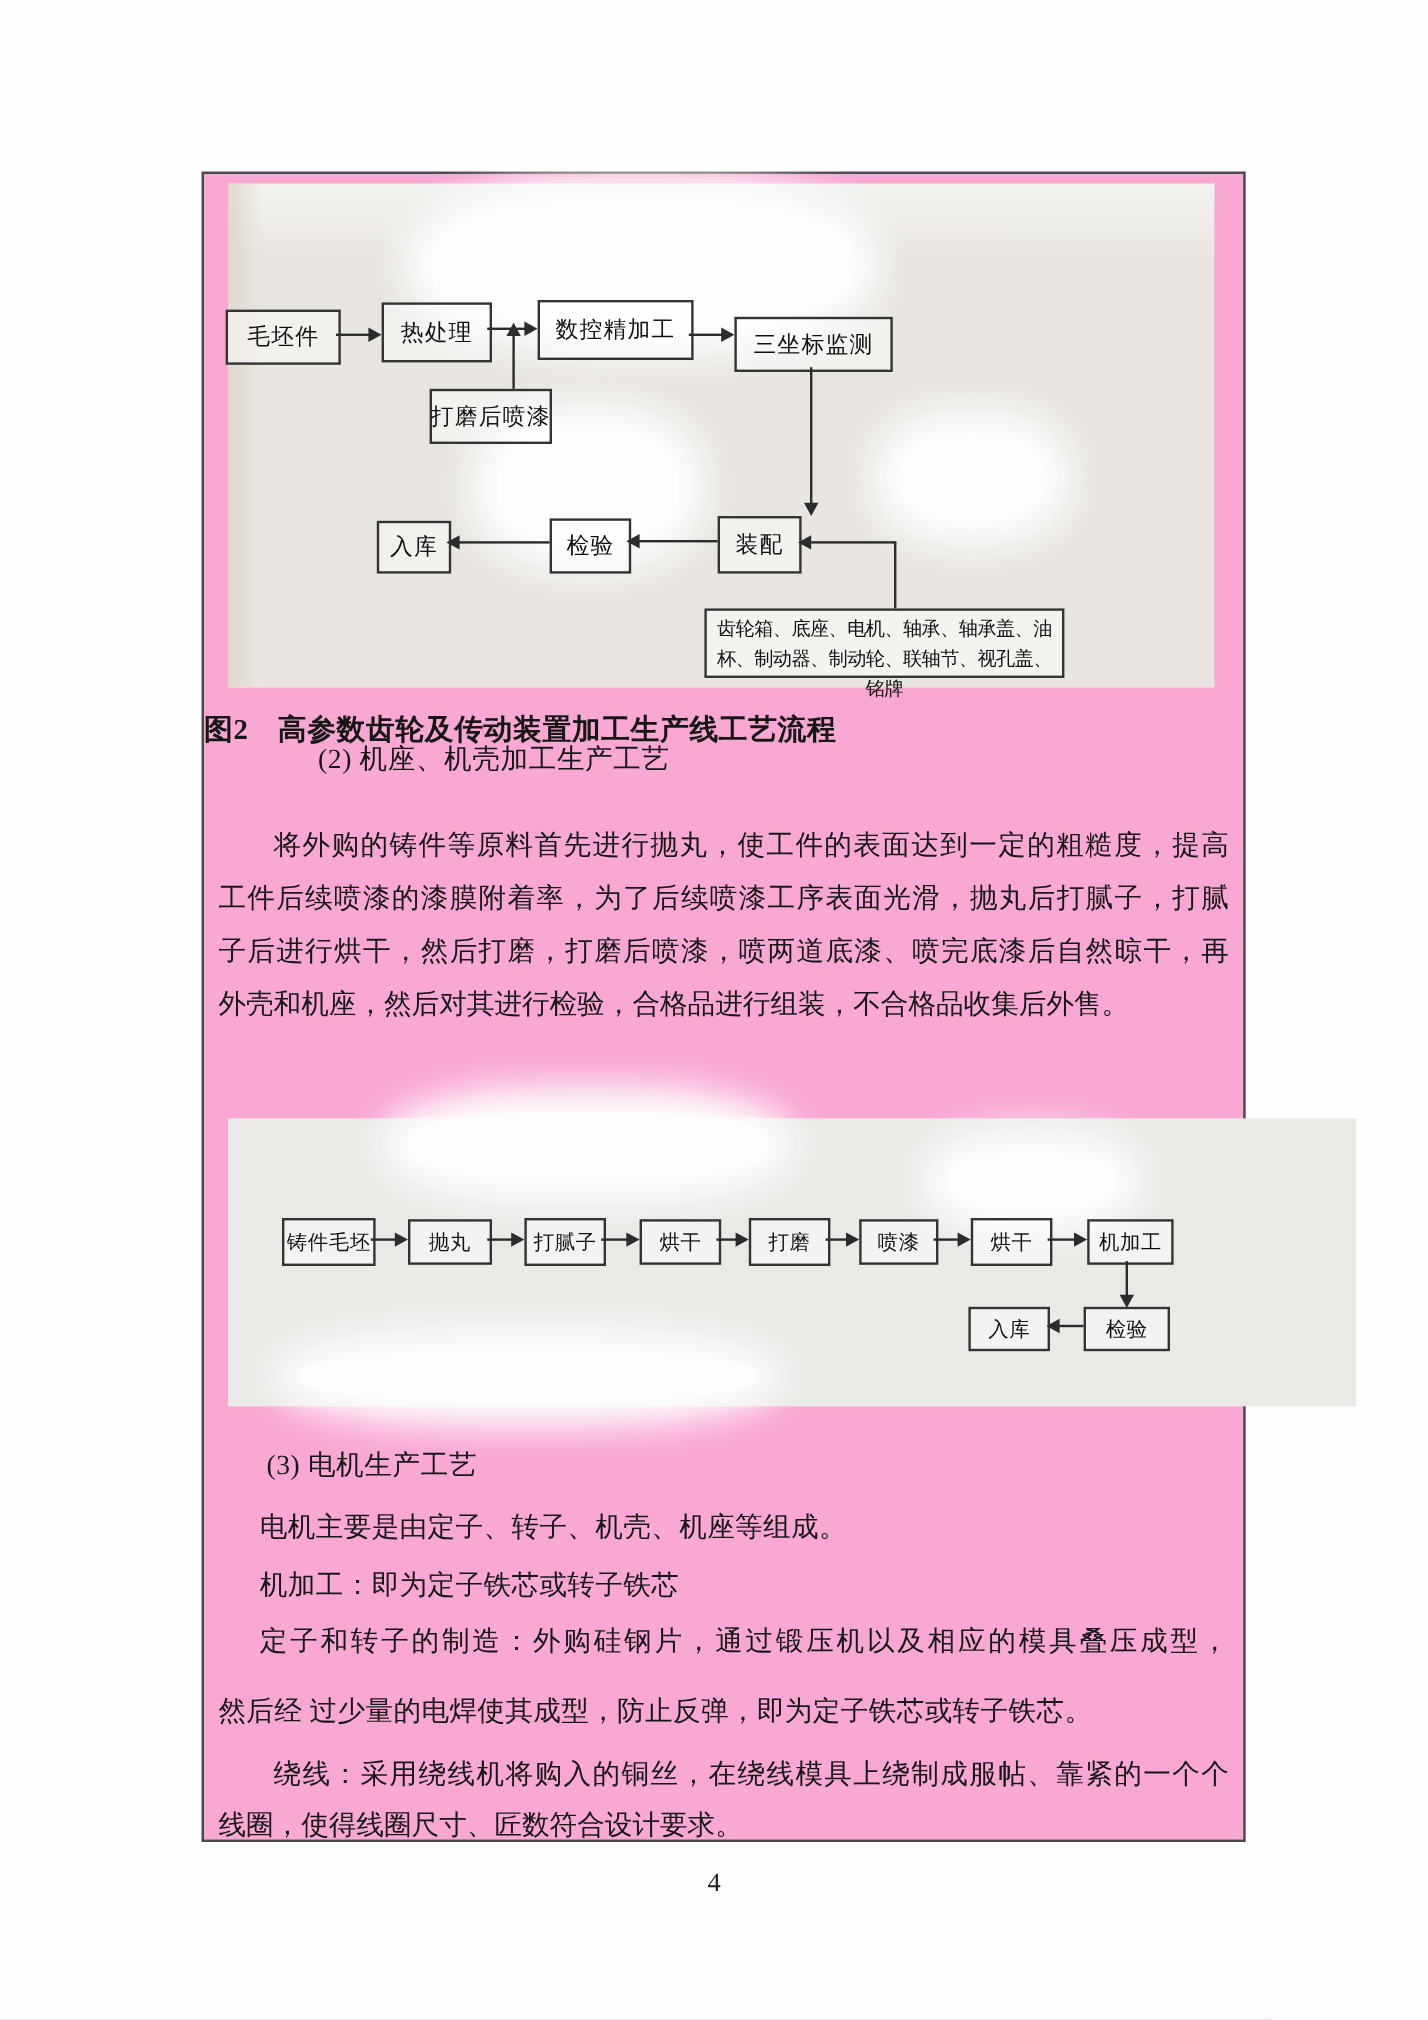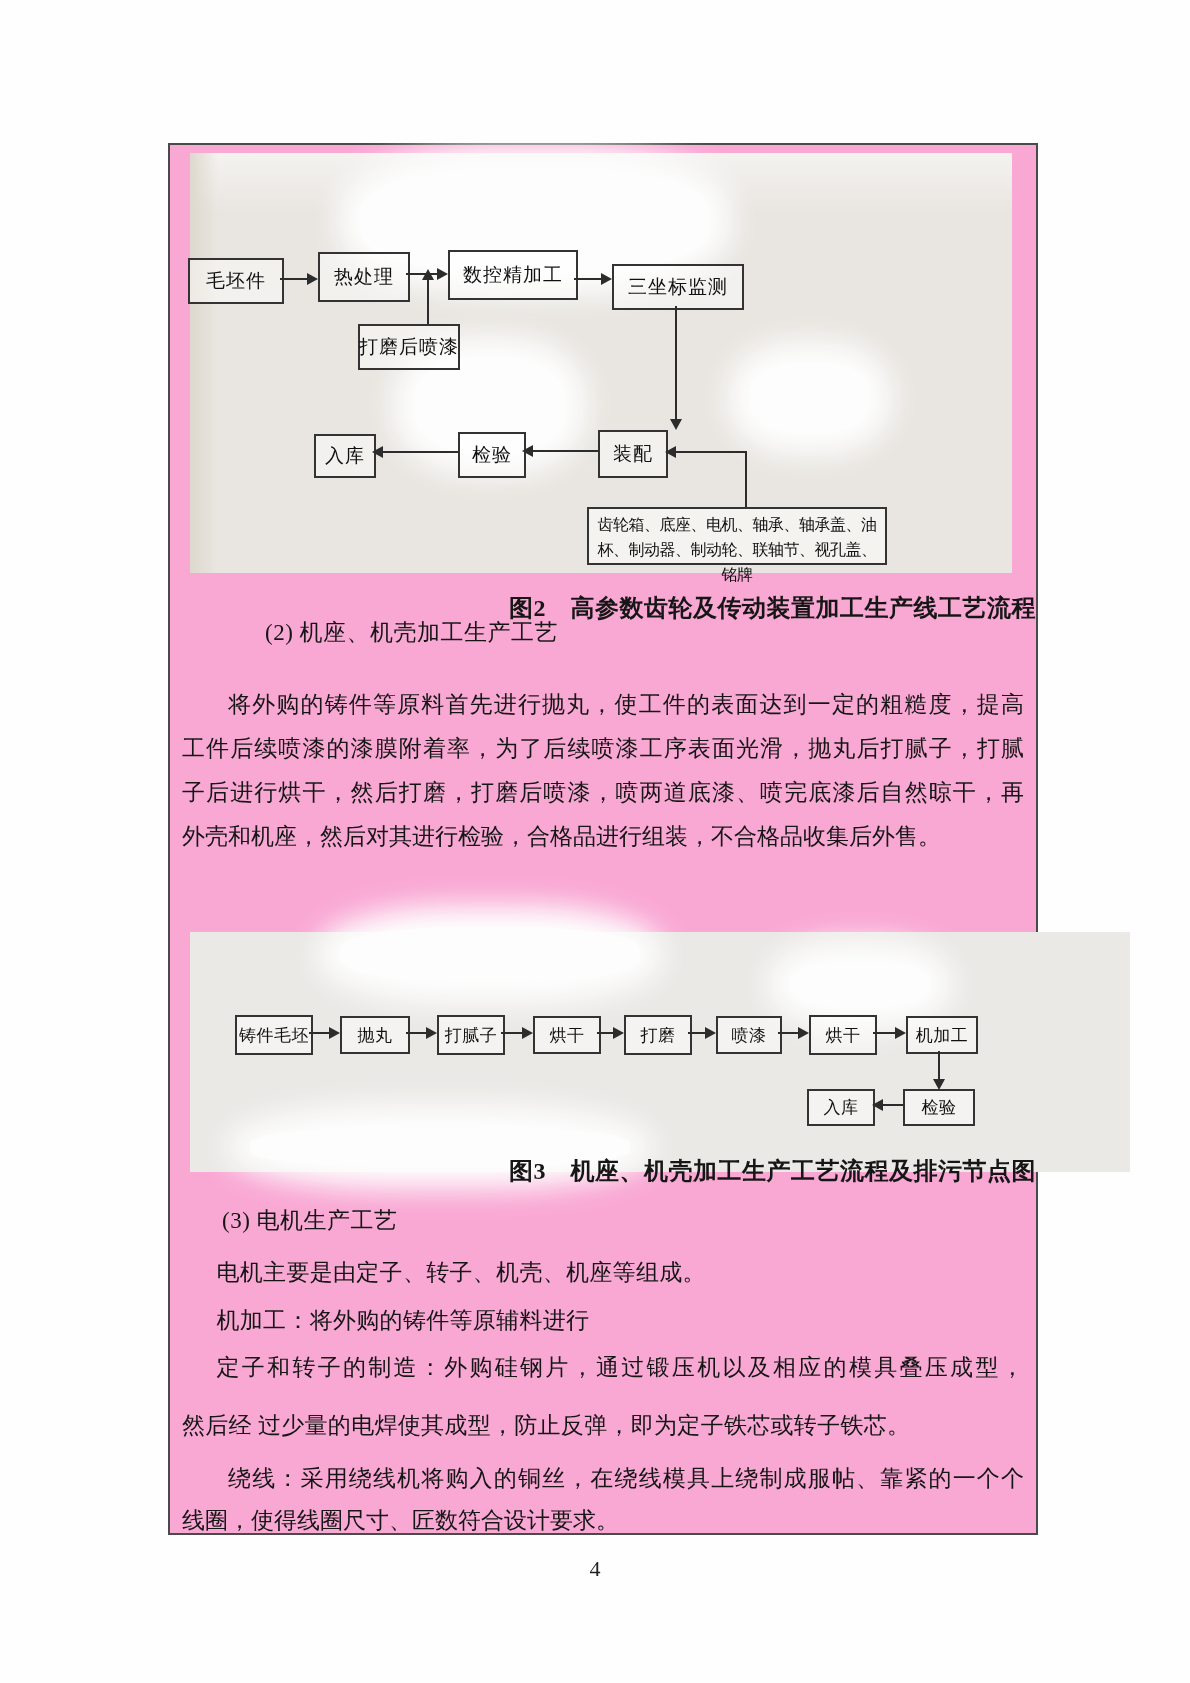--- a/index.html
+++ b/index.html
@@ -35,21 +35,21 @@
   }
   
   .hl{position:absolute;height:2px;background:#2c2c2c;}
   .vl{position:absolute;width:2px;background:#2c2c2c;}
   .ar{position:absolute;width:0;height:0;}
   .ar.r{border-top:6px solid transparent;border-bottom:6px solid transparent;border-left:11px solid #2c2c2c;}
   .ar.l{border-top:6px solid transparent;border-bottom:6px solid transparent;border-right:11px solid #2c2c2c;}
   .ar.d{border-left:6px solid transparent;border-right:6px solid transparent;border-top:11px solid #2c2c2c;}
   .ar.u{border-left:6px solid transparent;border-right:6px solid transparent;border-bottom:11px solid #2c2c2c;}
   
-  .caption{position:absolute;left:0;width:100%;text-align:right;font-weight:bold;font-size:24px;letter-spacing:0.5px;}
+  .caption{position:absolute;left:0;width:100%;text-align:left;font-weight:bold;font-size:24px;letter-spacing:0.5px;}
   .heading{position:absolute;left:0;padding-left:52px;font-size:23px;letter-spacing:0.5px;}
   .pline{position:absolute;left:12px;width:842px;font-size:23px;letter-spacing:0.3px;}
   .pblock{position:absolute;left:12px;width:842px;font-size:23px;line-height:44px;}
   .jline{text-align:justify;text-align-last:justify;text-justify:inter-character;}
   .ind1{text-indent:1.5em;}
   .ind2{text-indent:2em;}
   .pagenum{position:absolute;left:0;top:1556px;width:100%;text-align:center;font-size:22px;color:#222;}
 </style>
 </head>
 <body>
@@ -138,25 +138,24 @@
     <div class="hl" style="left:683px;top:100px;width:24px;"></div>
     <div class="ar r" style="left:705px;top:95px;"></div>
 
     <div class="vl" style="left:748px;top:119px;height:30px;"></div>
     <div class="ar d" style="left:743px;top:147px;"></div>
 
     <div class="hl" style="left:692px;top:172px;width:21px;"></div>
     <div class="ar l" style="left:682px;top:167px;"></div>
   </div>
 
-  <div class="caption" style="top:1010px;">图3　机座、机壳加工生产工艺流程及排污节点图</div>
   <div class="heading" style="top:1060px;">(3) 电机生产工艺</div>
 
   <div class="pline ind1" style="top:1112px;">电机主要是由定子、转子、机壳、机座等组成。</div>
-  <div class="pline ind1" style="top:1160px;">机加工：将外购的铸件等原辅料进行</div>
+  <div class="pline ind1" style="top:1160px;">机加工：即为定子铁芯或转子铁芯</div>
   <div class="pline ind1 jline" style="top:1207px;">定子和转子的制造：外购硅钢片，通过锻压机以及相应的模具叠压成型，</div>
   <div class="pline" style="top:1265px;">然后经 过少量的电焊使其成型，防止反弹，即为定子铁芯或转子铁芯。</div>
 
   <div class="pblock" style="top:1313px;line-height:42px;">
     <div class="jline ind2">绕线：采用绕线机将购入的铜丝，在绕线模具上绕制成服帖、靠紧的一个个</div>
     <div>线圈，使得线圈尺寸、匠数符合设计要求。</div>
   </div>
 
 </div>
 

